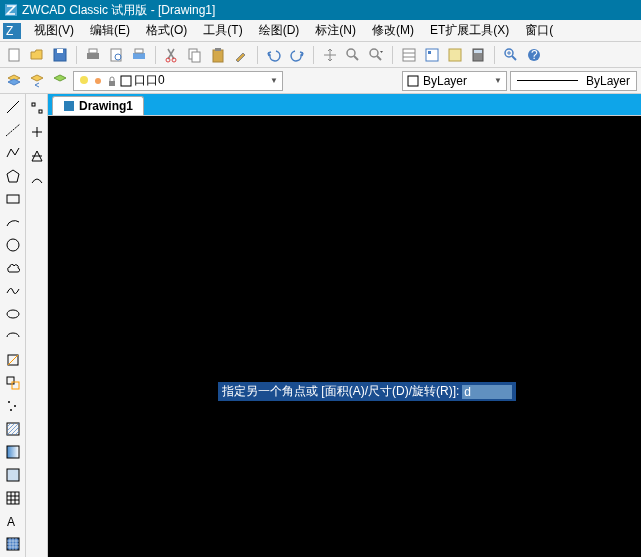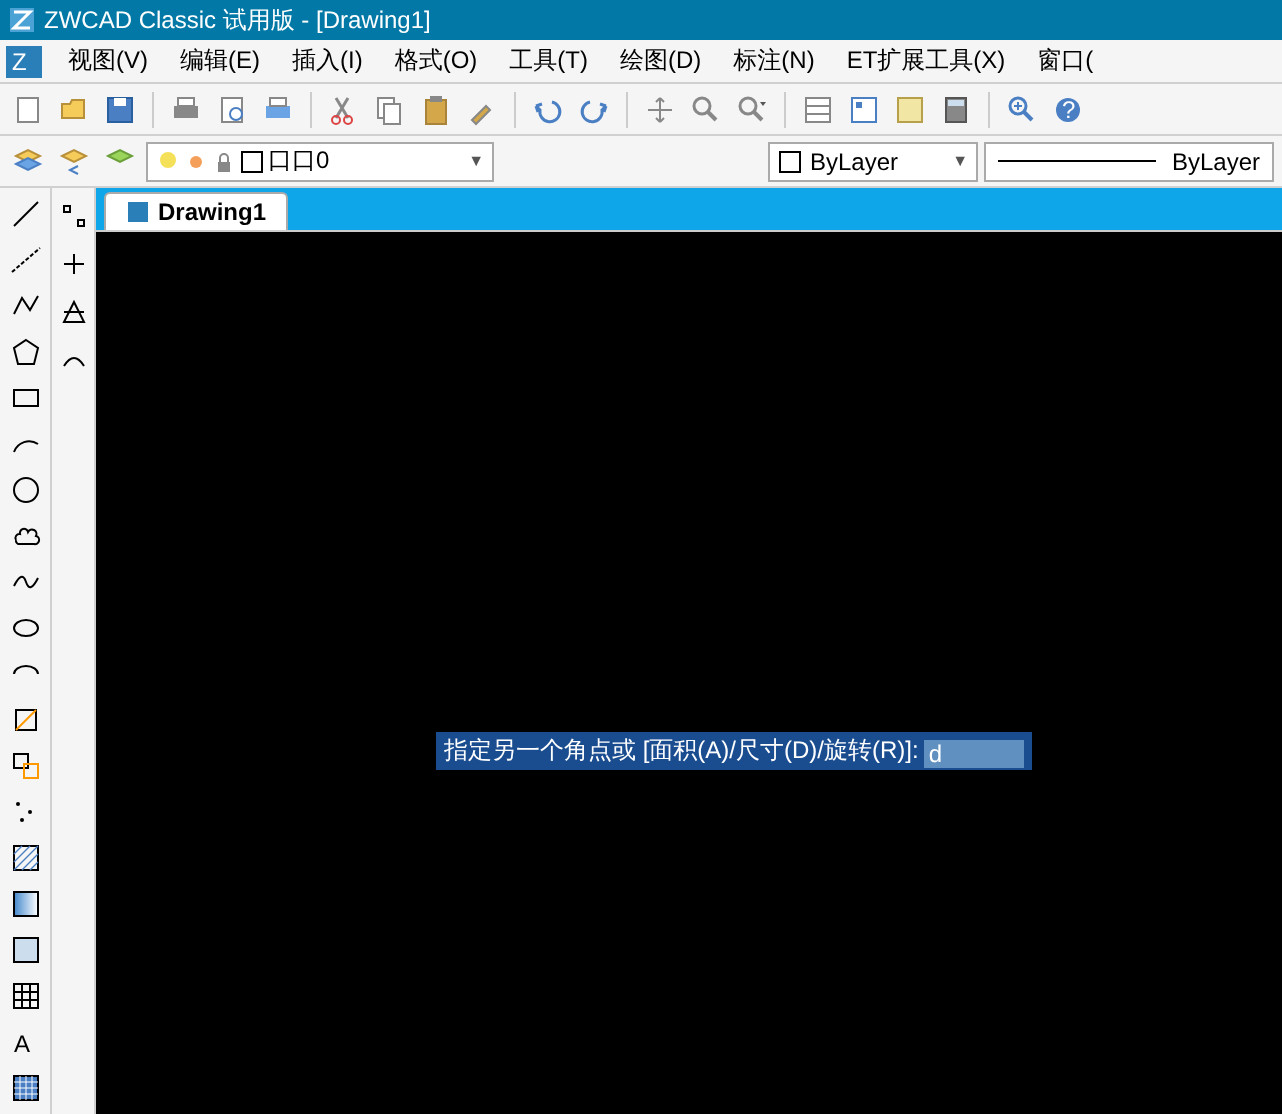--- a/index.html
+++ b/index.html
@@ -16,21 +16,21 @@
 .toolbar .combo .dd { margin-left: auto; font-size:8px;color:#555;}
 .toolbar .linepreview { flex:1; height:20px; border:1px solid #aaa; background:#fff; display:flex;align-items:center;padding:0 6px;}
 .toolbar .linepreview .line{flex:1;height:1px;background:#000;}
 .workspace { display: flex; height: calc(557px - 20px - 22px - 26px - 26px); }
 .vtool { width: 26px; background: #f5f5f5; border-right: 1px solid #d0d0d0; display: flex; flex-direction: column; align-items: center; padding: 4px 0; gap: 4px; }
 .vtool .vb { width: 20px; height: 20px; display: flex; align-items: center; justify-content: center; cursor: default;border-radius:2px;}
 .maincol { flex:1; display:flex; flex-direction:column; position:relative;}
 .doctab { background: #0ea5e9; height: 22px; border-bottom: 1px solid #ccc; display:flex; align-items:flex-end; padding-left:4px;}
 .tab { background:#fff; border:1px solid #aaa; border-bottom:none; padding:2px 10px; border-radius:3px 3px 0 0; display:flex;align-items:center;gap:4px;font-weight:bold;}
 .canvas { flex:1; background: #000; position: relative; }
-.prompt { position:absolute; top:250px; left:170px; background:#1a4d8f; color:#fff; padding:1px 4px; font-size:12px; display:flex; align-items:flex-end;}
+.prompt { position:absolute; top:266px; left:170px; background:#1a4d8f; color:#fff; padding:1px 4px; font-size:12px; display:flex; align-items:center;}
 .prompt .inp { width:50px; height:14px; background:#6090c0; margin-left:3px; color:#fff; padding:0 2px;}
 svg{display:block;}
 </style>
 </head>
 <body>
 
 <div class="titlebar">
   <span class="icon">
     <svg width="12" height="12" viewBox="0 0 12 12">
         <rect x="0" y="0" width="12" height="12" fill="#4aa3d4"></rect>
@@ -42,25 +42,25 @@
 
 <div class="menubar">
   <span class="logo">
     <svg width="18" height="16" viewBox="0 0 18 16">
         <rect width="18" height="16" fill="#2a7fb8"></rect>
         <text x="3" y="12" fill="#fff" font-size="10">Z</text>
       </svg>
   </span>
   <span class="menuitem">视图(V)</span>
   <span class="menuitem">编辑(E)</span>
-  <span class="menuitem">插入(I)</span>
   <span class="menuitem">格式(O)</span>
   <span class="menuitem">工具(T)</span>
   <span class="menuitem">绘图(D)</span>
   <span class="menuitem">标注(N)</span>
+  <span class="menuitem">修改(M)</span>
   <span class="menuitem">ET扩展工具(X)</span>
   <span class="menuitem">窗口(</span>
 </div>
 
 <div class="toolbar">
   <span class="tbtn">
       <svg width="16" height="16">
         <rect x="3" y="2" width="10" height="12" fill="#fff" stroke="#888"></rect>
       </svg>
     </span>
@@ -201,21 +201,21 @@
       <svg width="16" height="16">
         <path d="M2 5 L8 2 L14 5 L8 8 Z" fill="#f5cc5a" stroke="#b8903a"></path>
         <path d="M10 10 L6 12 L10 14" fill="none" stroke="#4a7fc4"></path>
       </svg>
     </span>
   <span class="tbtn">
       <svg width="16" height="16">
         <path d="M2 5 L8 2 L14 5 L8 8 Z" fill="#9ad45a" stroke="#6a9f3a"></path>
       </svg>
     </span>
-  <div class="combo" style="width:174px">
+  <div class="combo" style="width:210px">
     <svg width="12" height="12">
         <circle cx="6" cy="5" r="4" fill="#f5e05a"></circle>
       </svg>
     <svg width="12" height="12" style="margin:0 2px">
         <circle cx="6" cy="6" r="3" fill="#f5a05a"></circle>
       </svg>
     <svg width="12" height="12">
         <rect x="3" y="6" width="6" height="5" fill="#888"></rect>
         <path d="M4 6 L4 4 A2 2 0 0 1 8 4 L8 6" fill="none" stroke="#888"></path>
       </svg>

